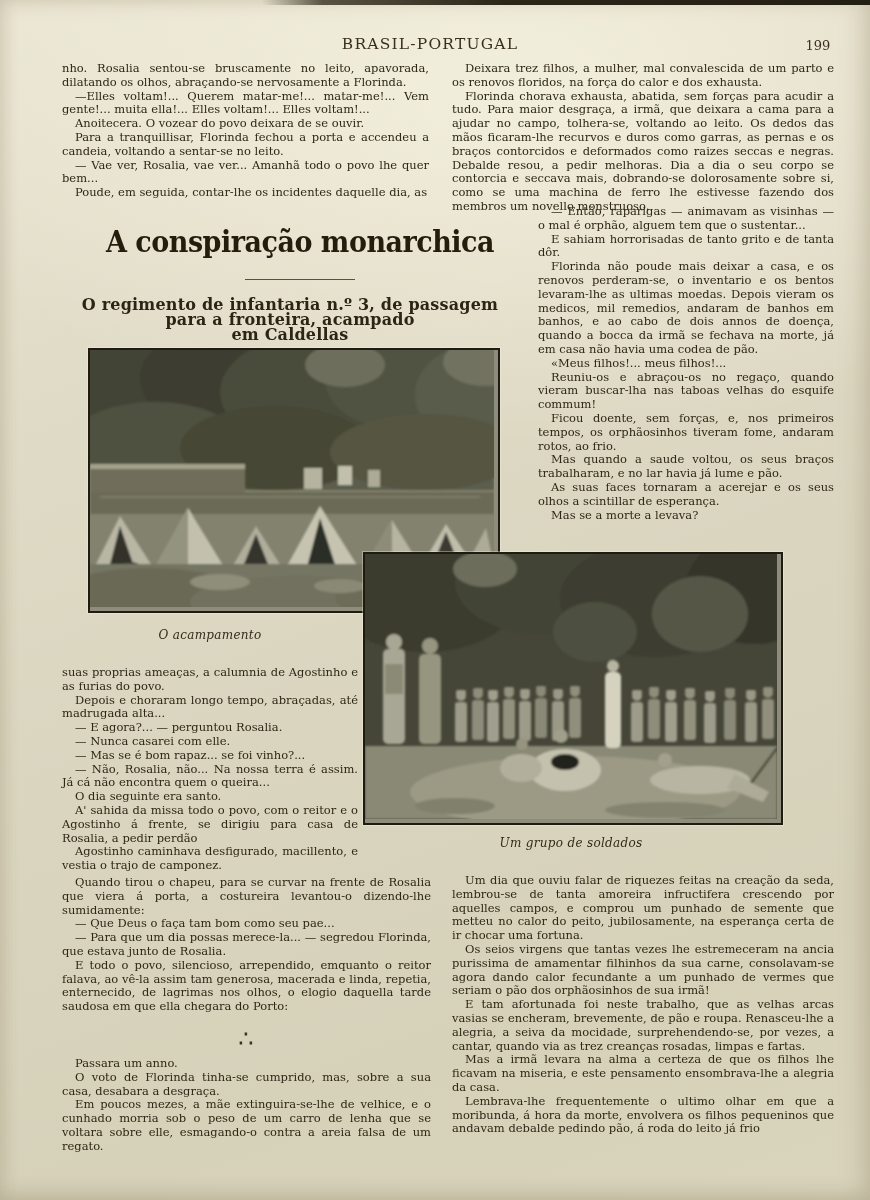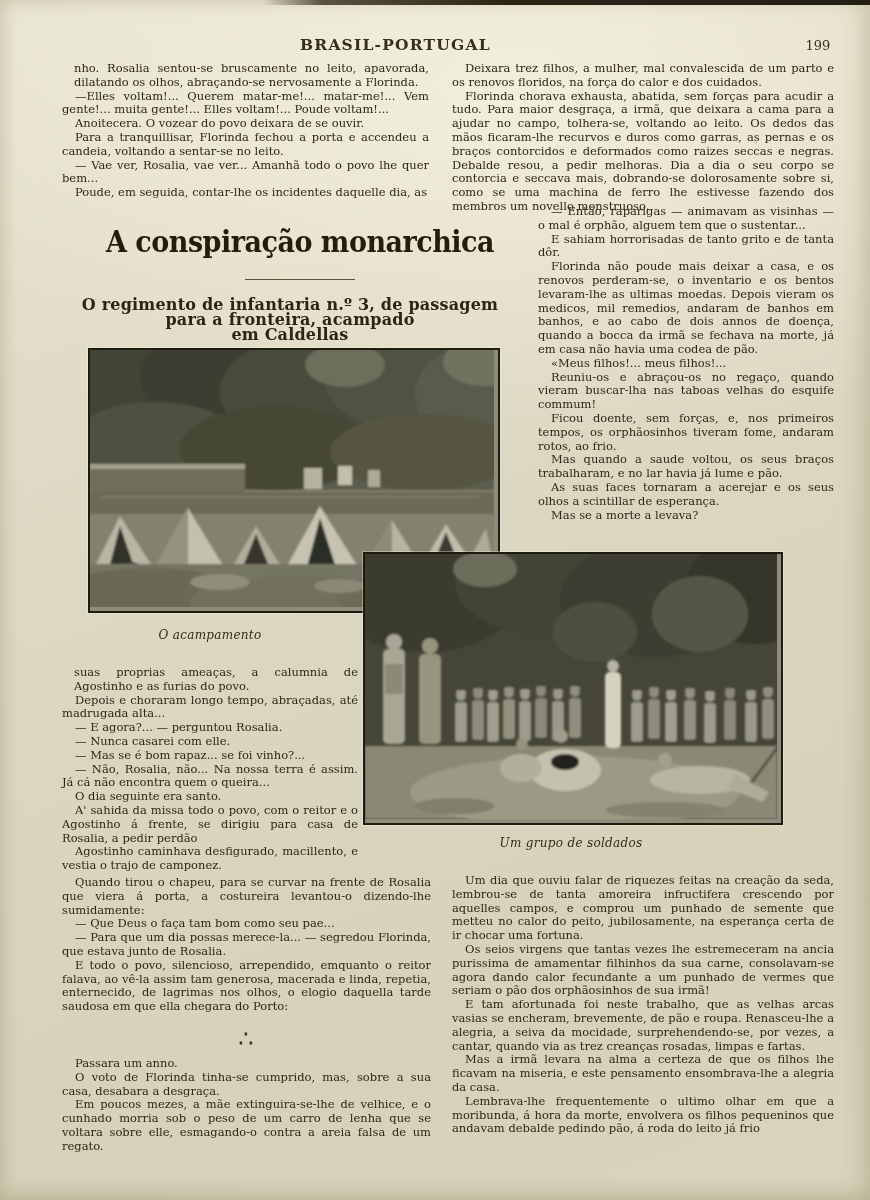--- a/index.html
+++ b/index.html
@@ -20,35 +20,35 @@
     color:#2e2716;
   }
   .scan-edge-top{
     position:absolute;top:0;left:262px;right:0;height:5px;
     background:linear-gradient(90deg, rgba(42,37,23,0), rgba(42,37,23,.75) 10%, #2a2517 40%, #241f13 100%);
     filter:blur(.4px);
   }
   
   .journal-title{
     position:absolute;left:300px;top:35px;width:260px;
-    font-size:15.5px;letter-spacing:1.2px;
-    color:#382e1c;font-weight:700;
+    text-align:center;font-size:15.5px;letter-spacing:1.2px;
+    color:#382e1c;font-weight:400;
   }
   .page-number{
     position:absolute;left:792px;top:38px;width:52px;
     text-align:center;font-size:13px;color:#3a3020;
   }
   
   .txt{
     position:absolute;
     font-size:11.5px;line-height:13.8px;
     text-align:justify;color:#2e2716;
   }
   .txt p{margin:0;text-indent:13px;}
-  .txt p.ni{text-indent:0;margin-left:12px;}
+  .txt p.ni{text-indent:0;}
   .blk-left-top   {left:62px; top:62px;  width:367px;}
   .blk-right-top  {left:452px;top:62px;  width:382px;}
   .blk-right-wrap {left:538px;top:205px; width:296px;}
   .blk-left-mid   {left:62px; top:666px; width:296px;}
   .blk-left-wide  {left:62px; top:876px; width:369px;}
   .blk-left-bottom{left:62px; top:1057px;width:369px;}
   .blk-right-bottom{left:452px;top:874px;width:382px;}
   
   .headline{
     position:absolute;left:55px;top:225px;width:490px;
@@ -93,28 +93,28 @@
 
 <div class="page">
 
   <div class="scan-edge-top"></div>
 
   <div class="journal-title">BRASIL-PORTUGAL</div>
   <div class="page-number">199</div>
 
   <div class="txt blk-left-top">
       <p class="ni">nho. Rosalia sentou-se bruscamente no leito, apavorada, dilatando os olhos, abraçando-se nervosamente a Florinda.</p>
-      <p>—Elles voltam!... Querem matar-me!... matar-me!... Vem gente!... muita gente!... Elles voltam!... Poude voltam!...</p>
+      <p>—Elles voltam!... Querem matar-me!... matar-me!... Vem gente!... muita ella!... Elles voltam!... Elles voltam!...</p>
       <p>Anoitecera. O vozear do povo deixara de se ouvir.</p>
       <p>Para a tranquillisar, Florinda fechou a porta e accendeu a candeia, voltando a sentar-se no leito.</p>
       <p>— Vae ver, Rosalia, vae ver... Amanhã todo o povo lhe quer bem...</p>
       <p>Poude, em seguida, contar-lhe os incidentes daquelle dia, as</p>
     </div>
   <div class="txt blk-right-top">
-      <p>Deixara trez filhos, a mulher, mal convalescida de um parto e os renovos floridos, na força do calor e dos cuidados.</p>
+      <p>Deixara trez filhos, a mulher, mal convalescida de um parto e os renovos floridos, na força do calor e dos exhausta.</p>
       <p>Florinda chorava exhausta, abatida, sem forças para acudir a tudo. Para maior desgraça, a irmã, que deixara a cama para a ajudar no campo, tolhera-se, voltando ao leito. Os dedos das mãos ficaram-lhe recurvos e duros como garras, as pernas e os braços contorcidos e deformados como raizes seccas e negras. Debalde resou, a pedir melhoras. Dia a dia o seu corpo se contorcia e seccava mais, dobrando-se dolorosamente sobre si, como se uma machina de ferro lhe estivesse fazendo dos membros um novello monstruoso.</p>
     </div>
 
   <div class="headline">A conspiração monarchica</div>
   <div class="headline-rule"></div>
   <div class="subtitle">
     <div>O regimento de infantaria n.º 3, de passagem para a fronteira, acampado</div>
     <div>em Caldellas</div>
   </div>
 

